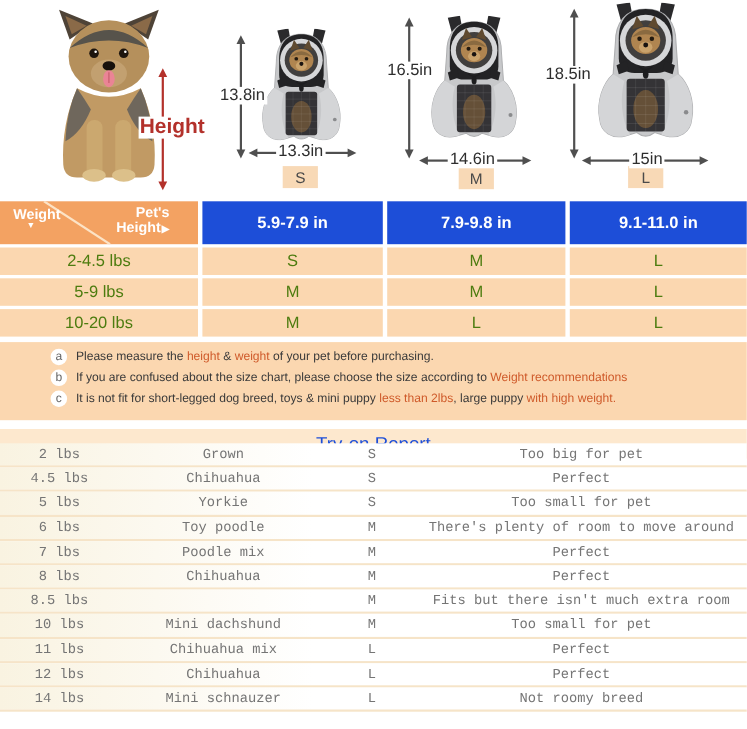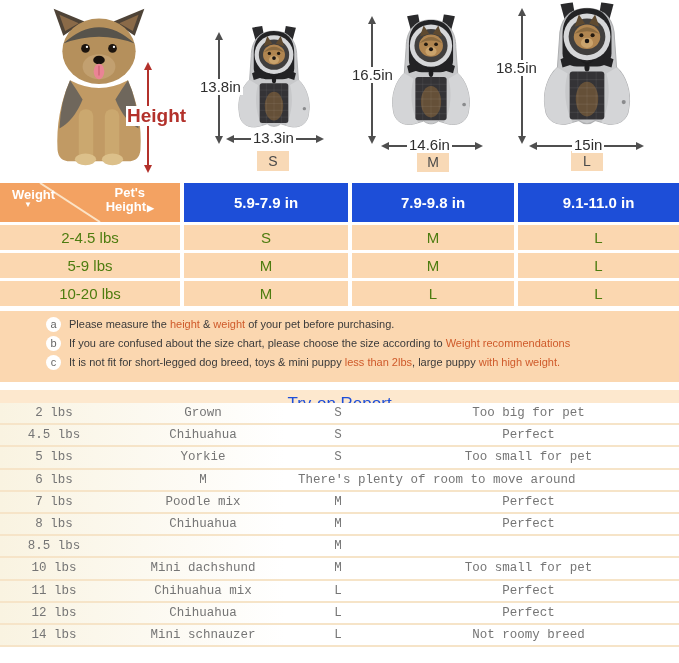--- a/index.html
+++ b/index.html
@@ -37,21 +37,21 @@
     display:grid; grid-template-columns:180px 164px 162px 161px;
     grid-template-rows:39px 25px 25px 25px; column-gap:4px; row-gap:3px; }
   .st-head { background:#1d4ed8; color:#fff; font-size:15px; font-weight:600;
     display:flex; align-items:center; justify-content:center; }
   .st-cell { background:#fbd7b0; color:#4d7c0f; font-size:15px;
     display:flex; align-items:center; justify-content:center; }
   .corner { position:relative; background:#f3a262; }
   .corner .diag { position:absolute; left:0; top:0; width:100%; height:100%; }
   .corner-weight { position:absolute; left:12px; top:4px; color:#fff; font-size:13px; }
   .corner-warrow { position:absolute; left:24px; top:17px; color:#fff; font-size:8px; }
-  .corner-pets { position:absolute; right:26px; top:3px; text-align:center;
+  .corner-pets { position:absolute; right:26px; top:3px; text-align:right;
     color:#fff; font-size:13px; line-height:14px; }
   .corner-pets .arr { font-size:9px; margin-left:1px; }
 
   
   .notes { position:absolute; left:0; top:311px; width:679px; height:71px;
     background:#fbd7b0; padding:5px 8px 0 46px; }
   .note { display:flex; align-items:center; margin-bottom:3px; }
   .note-marker { flex:0 0 15px; width:15px; height:15px; border-radius:50%;
     background:#fff; color:#666; font-size:11px; line-height:15px; text-align:center;
     margin-right:8px; }
@@ -140,21 +140,21 @@
     <div class="dimv" style="left:218px;top:39px;height:98px"></div>
     <span class="dim-label" style="left:198px;top:79px">13.8in</span>
     <div class="dimh" style="left:233px;top:138px;width:84px"></div>
     <span class="dim-label" style="left:251px;top:130px">13.3in</span>
     <span class="size-badge" style="left:257px;top:151px">S</span>
 
     <svg class="bp" style="left:385px;top:13px" width="92" height="126" viewBox="0 0 100 134">
         <use href="#bp"></use>
       </svg>
     <div class="dimv" style="left:371px;top:23px;height:114px"></div>
-    <span class="dim-label" style="left:350px;top:67px">16.5in</span>
+    <span class="dim-label" style="left:350px;top:56px">16.5in</span>
     <div class="dimh" style="left:388px;top:145px;width:88px"></div>
     <span class="dim-label" style="left:407px;top:137px">14.6in</span>
     <span class="size-badge" style="left:417px;top:152px">M</span>
 
     <svg class="bp" style="left:536px;top:2px" width="102" height="137" viewBox="0 0 100 134">
         <use href="#bp"></use>
       </svg>
     <div class="dimv" style="left:521px;top:15px;height:122px"></div>
     <span class="dim-label" style="left:494px;top:60px">18.5in</span>
     <div class="dimh" style="left:536px;top:145px;width:101px"></div>
@@ -236,39 +236,41 @@
       <div>Perfect</div>
     </div>
     <div class="trow">
       <div>5 lbs</div>
       <div>Yorkie</div>
       <div>S</div>
       <div>Too small for pet</div>
     </div>
     <div class="trow">
       <div>6 lbs</div>
+      <div>Toy poodle</div>
       <div>M</div>
       <div>There's plenty of room to move around</div>
     </div>
     <div class="trow">
       <div>7 lbs</div>
       <div>Poodle mix</div>
       <div>M</div>
       <div>Perfect</div>
     </div>
     <div class="trow">
       <div>8 lbs</div>
       <div>Chihuahua</div>
       <div>M</div>
       <div>Perfect</div>
     </div>
     <div class="trow">
       <div>8.5 lbs</div>
       <div></div>
       <div>M</div>
+      <div>Fits but there isn't much extra room</div>
     </div>
     <div class="trow">
       <div>10 lbs</div>
       <div>Mini dachshund</div>
       <div>M</div>
       <div>Too small for pet</div>
     </div>
     <div class="trow">
       <div>11 lbs</div>
       <div>Chihuahua mix</div>

